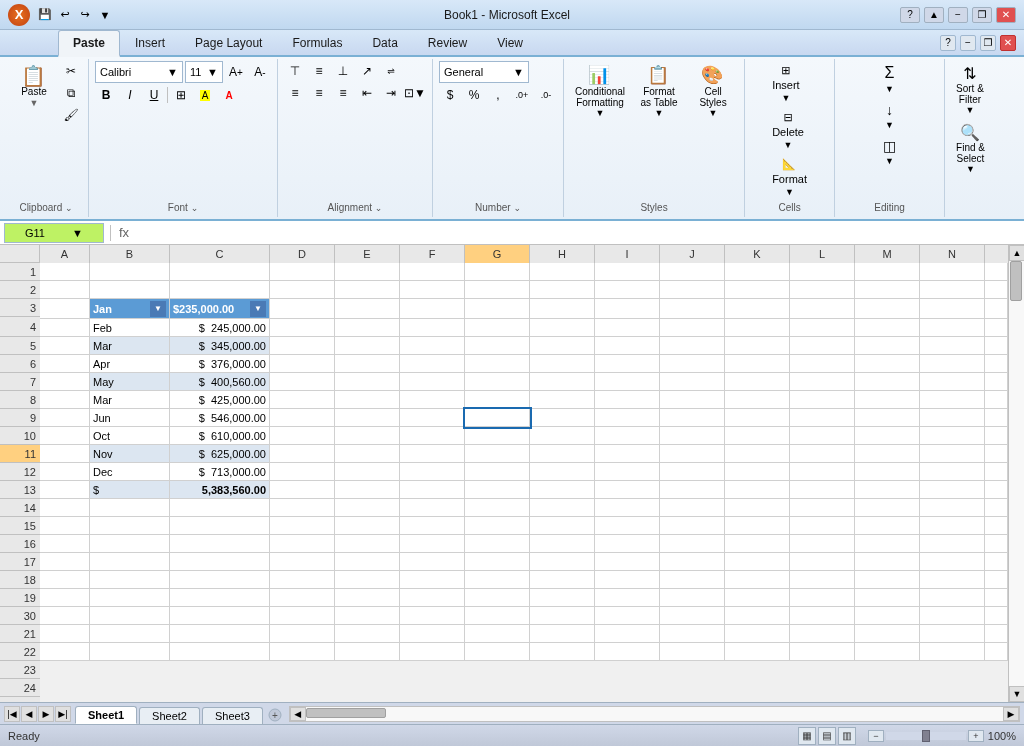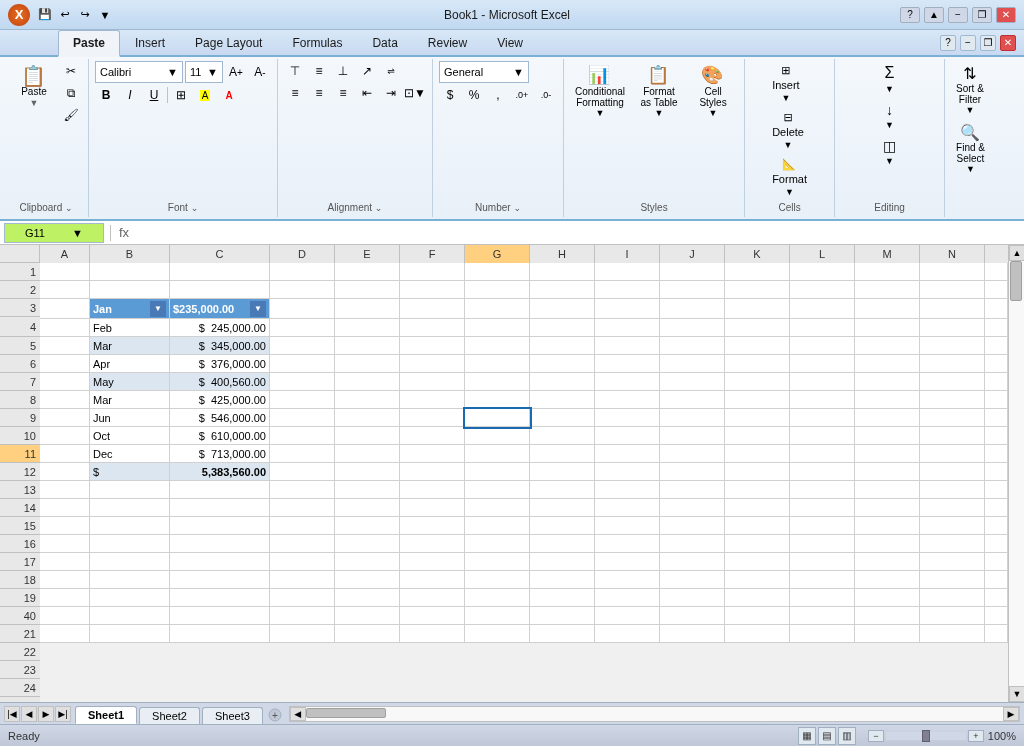--- a/index.html
+++ b/index.html
@@ -431,21 +431,21 @@
           <div class="row-num">10</div>
           <div class="row-num active">11</div>
           <div class="row-num">12</div>
           <div class="row-num">13</div>
           <div class="row-num">14</div>
           <div class="row-num">15</div>
           <div class="row-num">16</div>
           <div class="row-num">17</div>
           <div class="row-num">18</div>
           <div class="row-num">19</div>
-          <div class="row-num">40</div>
+          <div class="row-num">30</div>
           <div class="row-num">21</div>
           <div class="row-num">22</div>
           <div class="row-num">23</div>
           <div class="row-num">24</div>
           <div class="row-num">25</div>
 
         </div>
 
         <div style="flex:1;display:flex;flex-direction:column;overflow:hidden;">
 
@@ -635,20 +635,37 @@
             <div class="cell" style="width:65px;"></div>
             <div class="cell" style="width:65px;"></div>
             <div class="cell" style="width:65px;"></div>
             <div class="cell" style="width:65px;"></div>
             <div class="cell" style="width:65px;"></div>
             <div class="cell" style="width:65px;"></div>
             <div class="cell" style="width:65px;"></div>
             <div class="cell" style="flex:1;"></div>
           </div>
 
+          <div class="grid-row">
+            <div class="cell" style="width:50px;"></div>
+            <div class="cell table-row-alt" style="width:80px;">Nov</div>
+            <div class="cell table-row-alt right-align" style="width:100px;">$&nbsp;&nbsp;625,000.00</div>
+            <div class="cell" style="width:65px;"></div>
+            <div class="cell" style="width:65px;"></div>
+            <div class="cell" style="width:65px;"></div>
+            <div class="cell" style="width:65px;"></div>
+            <div class="cell" style="width:65px;"></div>
+            <div class="cell" style="width:65px;"></div>
+            <div class="cell" style="width:65px;"></div>
+            <div class="cell" style="width:65px;"></div>
+            <div class="cell" style="width:65px;"></div>
+            <div class="cell" style="width:65px;"></div>
+            <div class="cell" style="width:65px;"></div>
+            <div class="cell" style="flex:1;"></div>
+          </div>
 
           <div class="grid-row">
             <div class="cell" style="width:50px;"></div>
             <div class="cell" style="width:80px;">Dec</div>
             <div class="cell right-align" style="width:100px;">$&nbsp;&nbsp;713,000.00</div>
             <div class="cell" style="width:65px;"></div>
             <div class="cell" style="width:65px;"></div>
             <div class="cell" style="width:65px;"></div>
             <div class="cell" style="width:65px;"></div>
             <div class="cell" style="width:65px;"></div>

